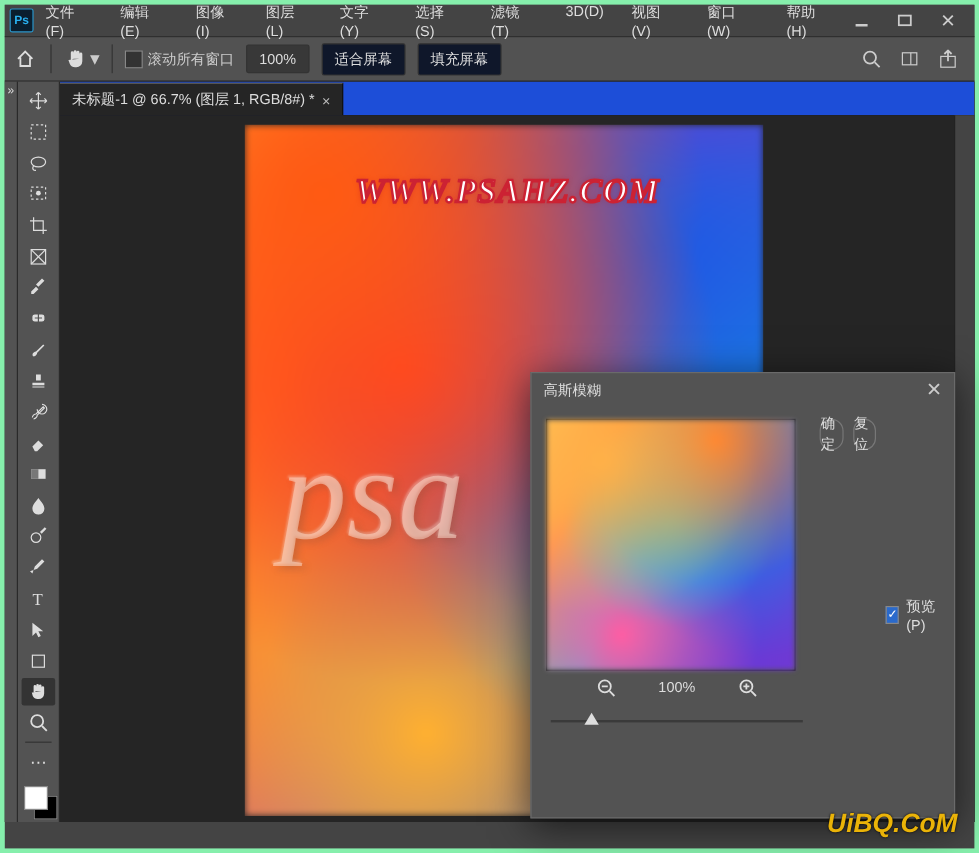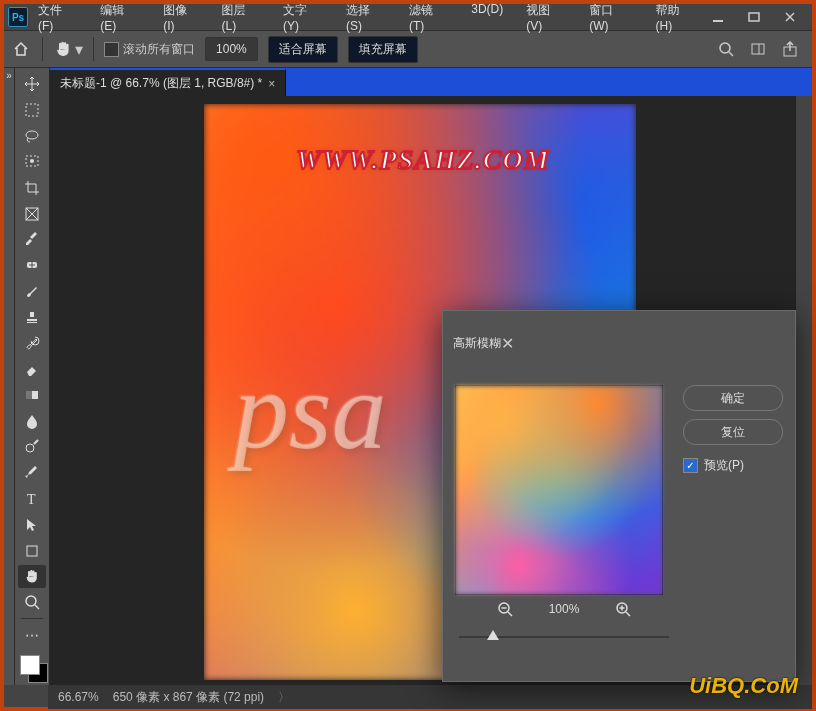--- a/index.html
+++ b/index.html
@@ -1,19 +1,19 @@
 <!DOCTYPE html>
 <html><head>
 <meta charset="utf-8">
 <style>
   html,body{margin:0;padding:0;width:816px;height:711px;overflow:hidden;
     background:#2c2c2c;font-family:"Microsoft YaHei",Arial,sans-serif;font-size:12px;
     color:#ccc;position:relative}
   
-  .outer{box-sizing:border-box;width:816px;height:711px;border:4px solid #c2410c;position:relative;background:#444}
+  .outer{box-sizing:border-box;width:816px;height:711px;border:4px solid #86efac;position:relative;background:#444}
   
   .titlebar{height:26px;background:#444;display:flex;align-items:center;padding:0 4px}
   .ps-icon{width:18px;height:18px;background:#0a1e2e;border:1px solid #2993c7;border-radius:2px;
     display:flex;align-items:center;justify-content:center;color:#29b0ef;font-weight:bold;font-size:10px;margin-right:6px}
   .menu{display:flex;gap:15px}
   .menu span{padding:0 4px;cursor:pointer;font-size:12px;color:#ddd}
   .tb-spacer{flex:1}
   .winbtn{width:36px;height:20px;display:flex;align-items:center;justify-content:center;color:#ccc}
   .winbtn.close{color:#ccc}
   
@@ -61,21 +61,21 @@
     font-weight:900;font-style:italic;font-size:28px;letter-spacing:1px;
     -webkit-text-stroke:2px #c23; text-shadow:0 0 4px rgba(180,20,30,.5)}
   .script-text{position:absolute;left:30px;top:244px;font-family:"Brush Script MT","Segoe Script",cursive;
     font-size:110px;color:rgba(255,225,210,.5);font-style:italic;
     text-shadow:3px 3px 6px rgba(120,80,60,.3),-1px -1px 2px rgba(255,255,255,.3)}
   
   .sc-v{position:absolute;right:0;top:28px;bottom:0;width:16px;background:#444;border-left:1px solid #222}
   
   .dialog{position:absolute;left:438px;top:306px;width:352px;height:370px;background:#535353;
     border:1px solid #6a6a6a;box-shadow:0 6px 30px rgba(0,0,0,.6);display:flex;flex-direction:column}
-  .dlg-title{height:28px;display:flex;align-items:center;justify-content:flex-start;padding:18px 10px;color:#ddd}
+  .dlg-title{height:28px;display:flex;align-items:center;justify-content:space-between;padding:0 10px;color:#ddd}
   .dlg-close{cursor:pointer;font-size:16px;color:#ccc}
   .dlg-body{flex:1;display:flex;padding:10px 12px;gap:10px}
   .dlg-left{flex:1;display:flex;flex-direction:column;gap:6px}
   .preview{width:206px;height:208px;border:1px solid #2a2a2a}
   .preview-img{width:100%;height:100%;
     background:
       radial-gradient(circle at 22% 16%, #ffb148 0%, rgba(255,177,72,0) 55%),
       radial-gradient(circle at 68% 8%, #ff7a2a 0%, rgba(255,122,42,0) 50%),
       radial-gradient(circle at 50% 40%, #28c7e6 0%, rgba(40,199,230,0) 55%),
       radial-gradient(circle at 85% 38%, #2d6be6 0%, rgba(45,107,230,0) 55%),
@@ -86,21 +86,21 @@
   .zoomrow{display:flex;align-items:center;justify-content:center;gap:28px;color:#ddd}
   .zoomrow .pct{min-width:46px;text-align:center}
   .radrow{display:flex;align-items:center;gap:6px;padding-left:2px;color:#ddd;margin-top:6px}
   .radrow .lbl{white-space:nowrap}
   .radrow input{width:40px;background:#3a3a3a;border:1px solid #2a2a2a;color:#fff;padding:1px 3px}
   .radrow .inputwrap{border:1px solid #2a9cff;padding:0 0}
   .slider{position:relative;height:16px;margin-top:6px}
   .slider .track{position:absolute;left:4px;right:4px;top:7px;height:2px;background:#3a3a3a}
   .slider .thumb{position:absolute;top:1px;left:32px;width:0;height:0;border-left:6px solid transparent;
     border-right:6px solid transparent;border-bottom:10px solid #ddd}
-  .dlg-right{width:100px;display:flex;flex-direction:column;gap:8px;align-items:stretch}
+  .dlg-right{width:100px;display:flex;flex-direction:row;gap:8px;align-items:stretch}
   .dlg-btn{height:24px;border:1px solid #777;border-radius:12px;background:#525252;color:#ddd;display:flex;align-items:center;justify-content:center}
   .dlg-chk{display:flex;align-items:center;gap:6px;color:#ddd;margin-top:4px}
   .dlg-chk .cb{width:13px;height:13px;border:1px solid #888;background:#2a6acc;display:flex;align-items:center;justify-content:center;color:#fff;font-size:10px}
   
   .status{height:24px;background:#363636;display:flex;align-items:center;padding:0 10px;gap:14px;color:#bbb;margin-left:44px}
   .status .chev{color:#888}
   
   .uibq{position:absolute;right:14px;bottom:8px;font-family:Arial,sans-serif;font-size:22px;font-style:italic;color:#eab308;font-weight:bold;text-shadow:0 0 2px #000}
   svg{display:block}
 </style>
@@ -326,25 +326,20 @@
         <div class="doc">
           <div class="doc-bg"></div>
           <div class="watermark">WWW.PSAHZ.COM</div>
           <div class="script-text">psa</div>
         </div>
       </div>
       <div class="sc-v"></div>
     </div>
   </div>
 
-  <div class="status">
-    <span>66.67%</span>
-    <span>650 像素 x 867 像素 (72 ppi)</span>
-    <span class="chev">〉</span>
-  </div>
 
   <div class="dialog">
     <div class="dlg-title">
       <span>高斯模糊</span>
       <span class="dlg-close">✕</span>
     </div>
     <div class="dlg-body">
       <div class="dlg-left">
         <div class="preview">
           <div class="preview-img"></div>

